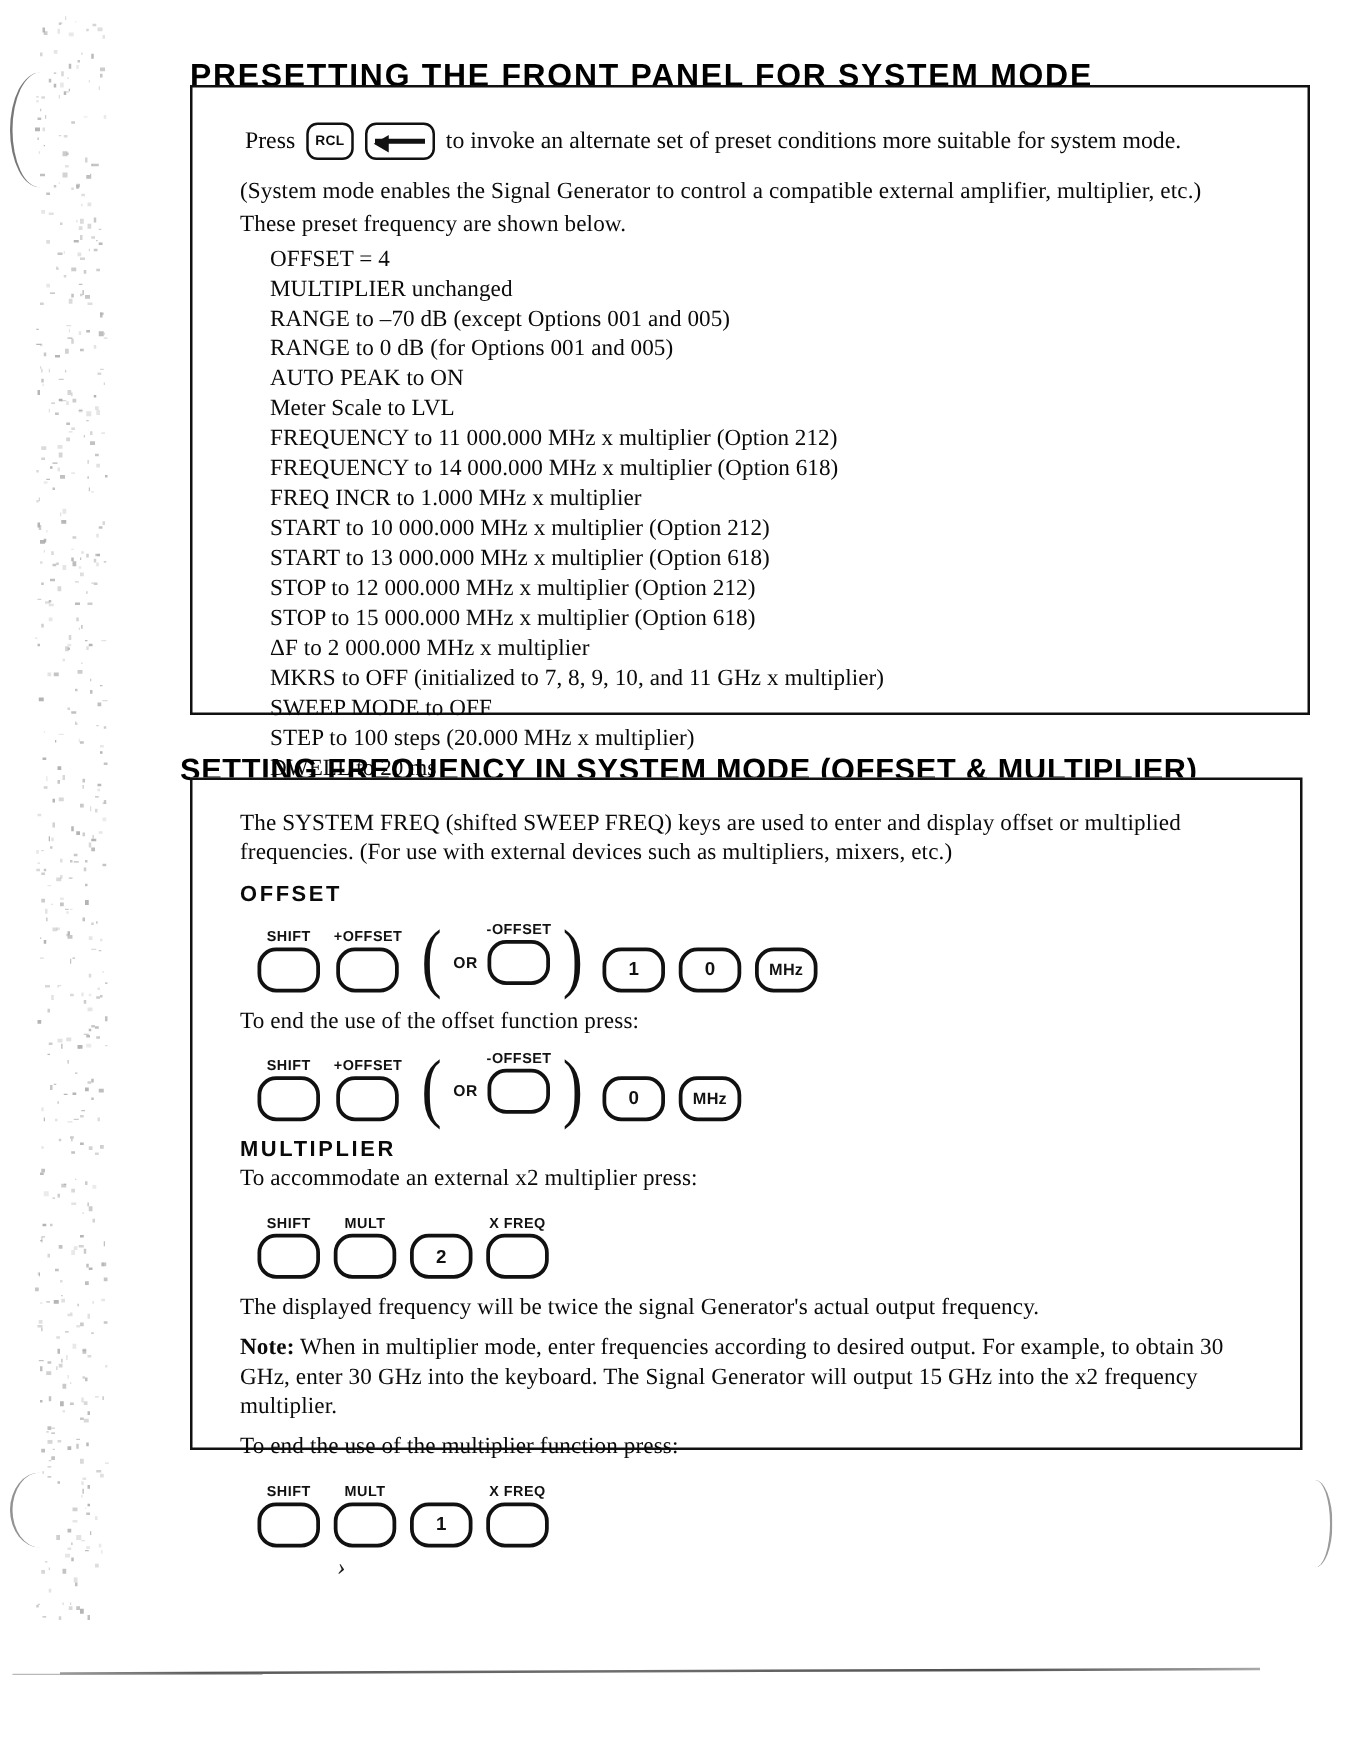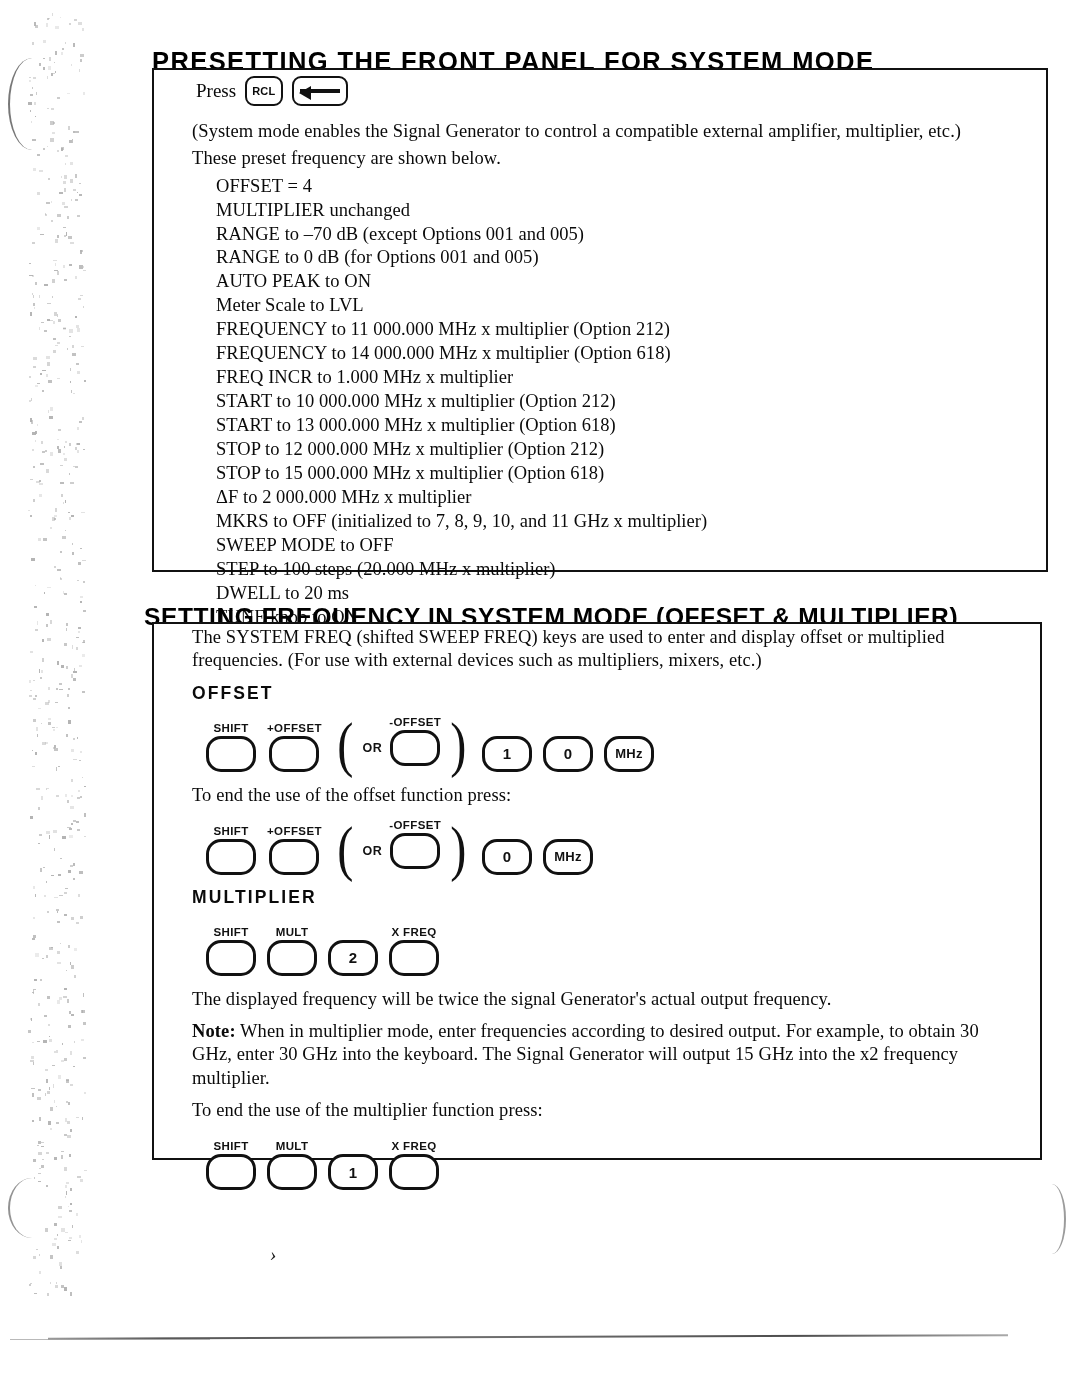--- a/index.html
+++ b/index.html
@@ -118,21 +118,21 @@
     width: 896px;
     height: 504px;
   }
   #box-setting {
     left: 152px;
     top: 622px;
     width: 890px;
     height: 538px;
   }
 
-  .box-inner { padding: 2px 20px 0 38px; }
+  .box-inner { padding: 24px 20px 0 38px; }
 
   
   p.body {
     margin: 0 0 9px 0;
     font-size: 18.5px;
     line-height: 1.26;
     letter-spacing: .1px;
   }
   p.tight { margin-bottom: 4px; }
 
@@ -280,20 +280,21 @@
 
 <div class="content-box" id="box-preset">
   <div class="box-inner">
 
     <div class="press-line">
       <span>Press</span>
       <span class="hw-key">RCL</span>
       <span class="hw-key wide">
         <span class="arrow-glyph"></span>
       </span>
+      <span>to invoke an alternate set of preset conditions more suitable for system mode.</span>
     </div>
 
     <p class="body tight">(System mode enables the Signal Generator to control a compatible external amplifier, multiplier, etc.)</p>
     <p class="body tight">These preset frequency are shown below.</p>
 
     <ul class="preset-list" id="preset-list">
         <li>OFFSET = 4</li>
         <li>MULTIPLIER unchanged</li>
         <li>RANGE to –70 dB (except Options 001 and 005)</li>
         <li>RANGE to 0 dB (for Options 001 and 005)</li>
@@ -382,20 +383,21 @@
           <div class="caption blank">&nbsp;</div>
           <div class="cap">0</div>
         </div>
         <div class="keycap">
           <div class="caption blank">&nbsp;</div>
           <div class="cap small-label">MHz</div>
         </div>
       </div>
 
     <div class="subheading">MULTIPLIER</div>
+    <p class="body tight">To accommodate an external x2 multiplier press:</p>
 
     <div class="keyseq" id="seq-mult">
         <div class="keycap">
           <div class="caption">SHIFT</div>
           <div class="cap"></div>
         </div>
         <div class="keycap">
           <div class="caption">MULT</div>
           <div class="cap"></div>
         </div>

